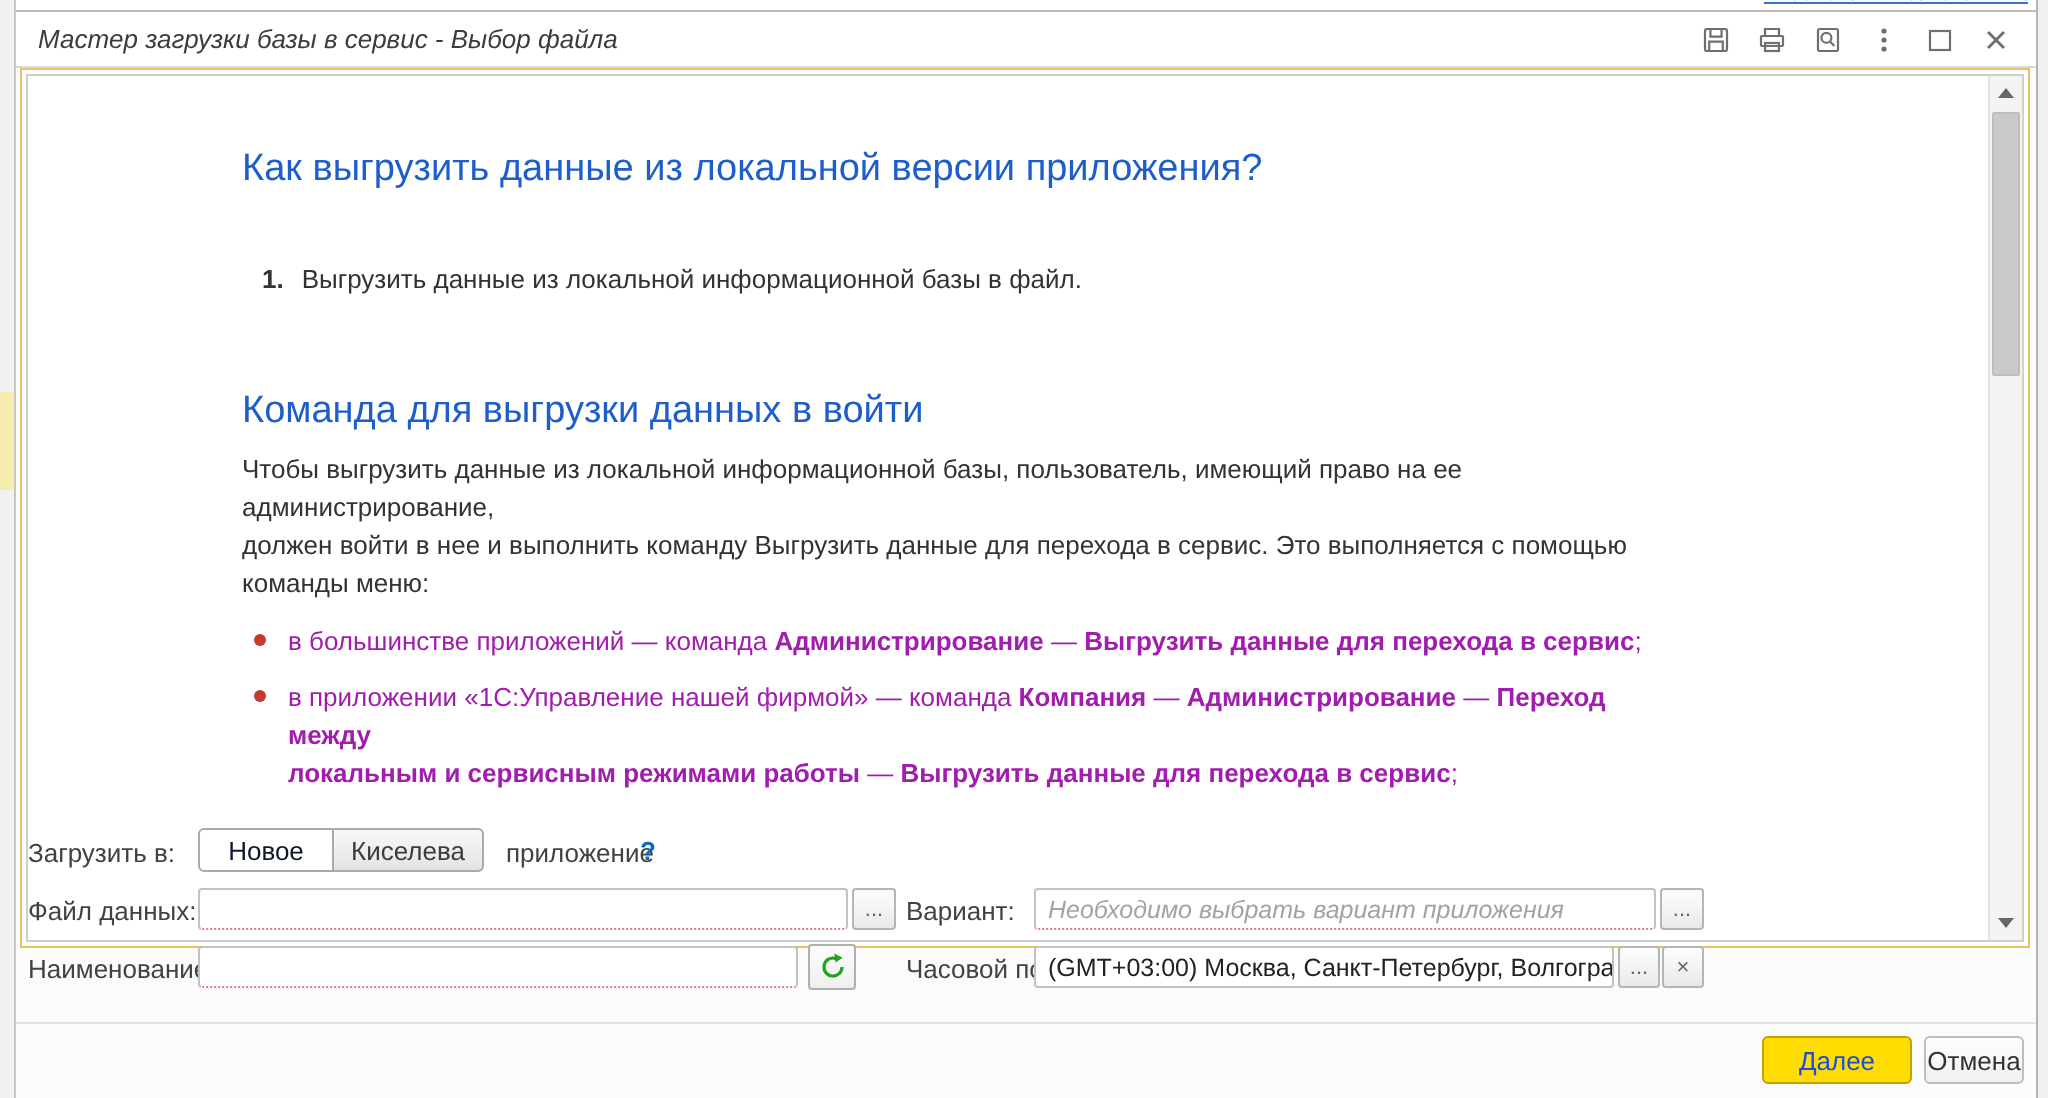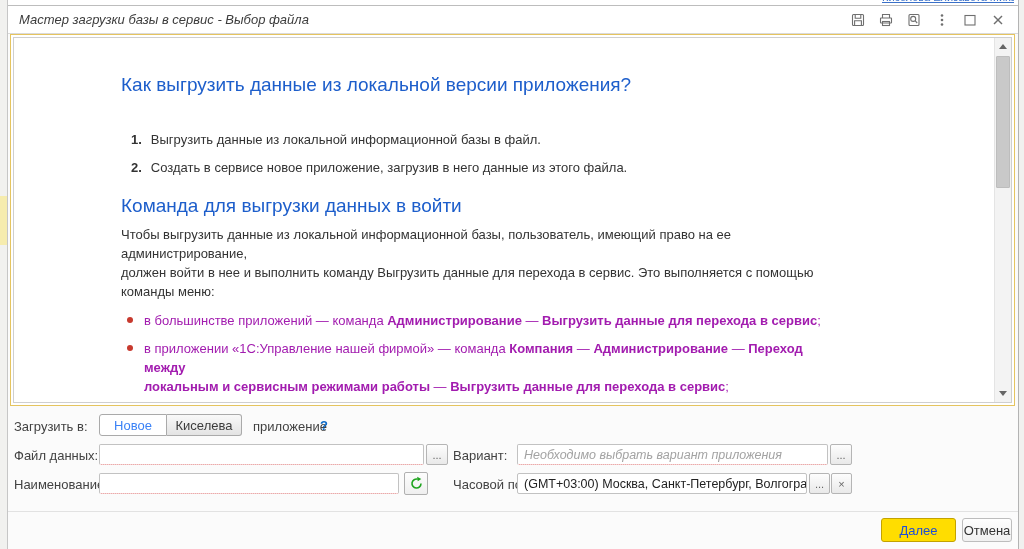--- a/index.html
+++ b/index.html
@@ -15,21 +15,21 @@
 
   
   .dialog{position:absolute;left:8px;top:5px;width:1010px;height:544px;background:#fbfbfb;border-top:1px solid #bdbdbd;}
   .titlebar{position:absolute;left:0;top:0;width:100%;height:28px;background:#ffffff;border-bottom:1px solid #dadada;display:flex;align-items:center;}
   .title{padding-left:11px;font-size:13px;color:#3c3c3c;white-space:nowrap;font-style:italic;}
   .tb-icons{margin-left:auto;display:flex;align-items:center;gap:11px;padding-right:12px;}
   .tb-icon{width:17px;height:17px;display:flex;align-items:center;justify-content:center;cursor:pointer;}
   .tb-icon svg{stroke:#6f6f6f;fill:none;stroke-width:1.1;}
 
   
-  .panel{position:absolute;left:2px;top:28px;width:1005px;height:372px;border:1px solid #e5c45f;background:#fff;padding:17px;}
+  .panel{position:absolute;left:2px;top:28px;width:1005px;height:440px;border:1px solid #e5c45f;background:#fff;padding:17px;}
   .panel-inner{position:absolute;left:2px;top:2px;right:2px;bottom:2px;border:1px solid #cfcfcf;background:#fff;overflow:hidden;}
   .content{position:absolute;left:0;top:0;right:18px;bottom:0;}
   .h-blue{position:absolute;left:107px;font-size:19px;color:#1d5ecb;white-space:nowrap;}
   .body-text{position:absolute;left:107px;font-size:13px;color:#333;line-height:19px;white-space:pre-line;}
   .step{position:absolute;left:117px;font-size:13px;color:#333;}
   .step .num{font-weight:700;margin-right:9px;}
   .bullet{position:absolute;left:113px;font-size:13px;color:#a21caf;line-height:19px;}
   .bullet .disc{position:absolute;left:0;top:6px;width:6px;height:6px;border-radius:50%;background:#c7392e;}
   .bullet .btxt{display:block;padding-left:17px;white-space:pre-line;}
 
@@ -37,21 +37,21 @@
   .vscroll{position:absolute;top:0;right:0;width:17px;height:100%;background:#f3f3f3;border-left:1px solid #e4e4e4;}
   .sb-btn{position:absolute;left:0;width:16px;height:15px;display:flex;align-items:center;justify-content:center;cursor:pointer;}
   .tri-up{width:0;height:0;border-left:4px solid transparent;border-right:4px solid transparent;border-bottom:5px solid #666;}
   .tri-down{width:0;height:0;border-left:4px solid transparent;border-right:4px solid transparent;border-top:5px solid #666;}
   .sb-thumb{position:absolute;left:1px;top:18px;width:14px;height:132px;background:#c9c9c9;border:1px solid #bdbdbd;border-radius:1px;cursor:pointer;}
 
   
   .flabel{position:absolute;font-size:13px;color:#424242;white-space:nowrap;}
   .seg{position:absolute;display:flex;height:22px;}
   .seg-btn{height:22px;font-size:13px;padding:0 14px;display:flex;align-items:center;justify-content:center;cursor:pointer;}
-  .seg-new{background:#ffffff;color:#3b82f6;border:1px solid #aaaaaa;border-radius:3px 0 0 3px;width:68px;}
+  .seg-new{background:#ffffff;color:#0f172a;border:1px solid #aaaaaa;border-radius:3px 0 0 3px;width:68px;}
   .seg-remote{background:linear-gradient(#f9f9f9,#e3e3e3);color:#3c3c3c;border:1px solid #aaaaaa;border-left:none;border-radius:0 3px 3px 0;width:75px;}
   .help-q{position:absolute;font-size:13px;font-weight:700;color:#0b69c7;cursor:pointer;}
   .tinput{position:absolute;height:21px;background:#fff;border:1px solid #c2c2c2;border-radius:2px;font-size:12.5px;color:#222;
     display:flex;align-items:center;padding:0 6px;white-space:nowrap;overflow:hidden;cursor:text;}
   .tinput.required{border-bottom:1px dotted #e07f7f;}
   .tinput .ph{color:#a3a3a3;font-style:italic;}
   .mini-btn{position:absolute;height:21px;background:linear-gradient(#fdfdfd,#e9e9e9);border:1px solid #b5b5b5;border-radius:2px;
     font-size:11px;color:#666;display:flex;align-items:center;justify-content:center;cursor:pointer;}
   .refresh-btn{position:absolute;width:24px;height:23px;background:linear-gradient(#fdfdfd,#efefef);border:1px solid #b0b0b0;border-radius:2px;
     display:flex;align-items:center;justify-content:center;cursor:pointer;}
@@ -119,23 +119,20 @@
     </div>
   </div>
 
   <div class="panel">
     <div class="panel-inner">
       <div class="content">
         <div class="h-blue" style="top:36px">Как выгрузить данные из локальной версии приложения?</div>
         <div class="step" style="top:94px">
           <span class="num">1.</span><span>Выгрузить данные из локальной информационной базы в файл.</span>
         </div>
-        <div class="step" style="top:122px">
-          <span class="num">2.</span><span>Создать в сервисе новое приложение, загрузив в него данные из этого файла.</span>
-        </div>
         <div class="h-blue" style="top:157px">Команда для выгрузки данных в войти</div>
         <div class="body-text" style="top:187px">Чтобы выгрузить данные из локальной информационной базы, пользователь, имеющий право на ее
 администрирование,
 должен войти в нее и выполнить команду Выгрузить данные для перехода в сервис. Это выполняется с помощью
 команды меню:</div>
         <div class="bullet" style="top:273px">
           <span class="disc"></span>
           <span class="btxt"><span>в большинстве приложений — команда </span><span style="font-weight: 700;">Администрирование</span><span> — </span><span style="font-weight: 700;">Выгрузить данные для перехода в сервис</span><span>;</span></span>
         </div>
         <div class="bullet" style="top:301px">

